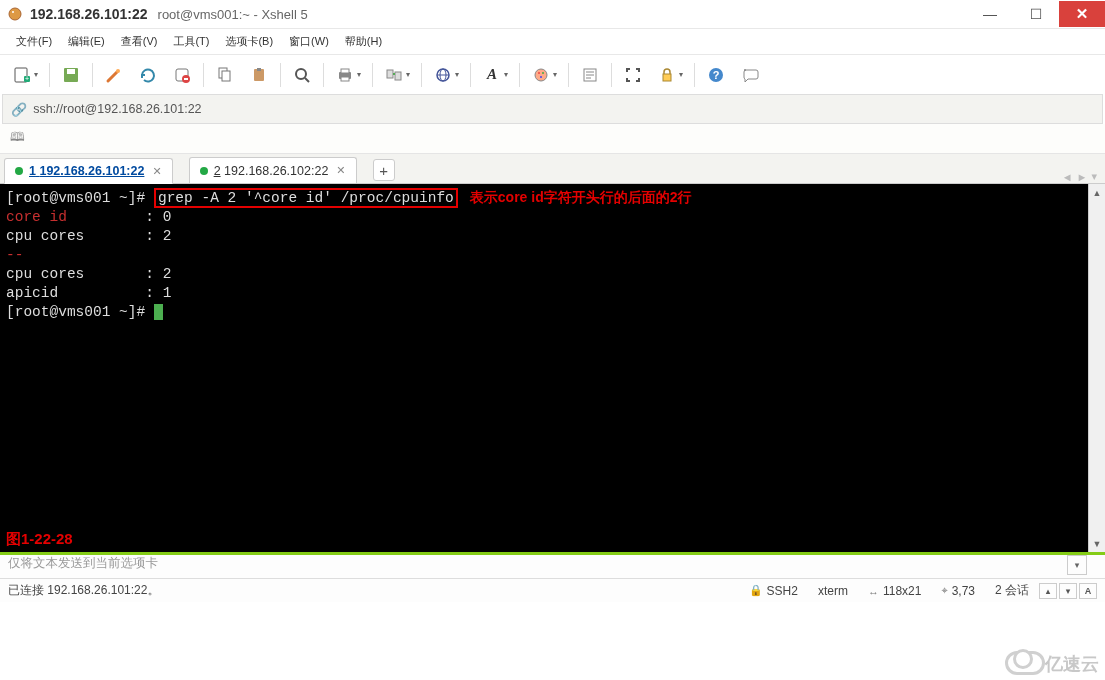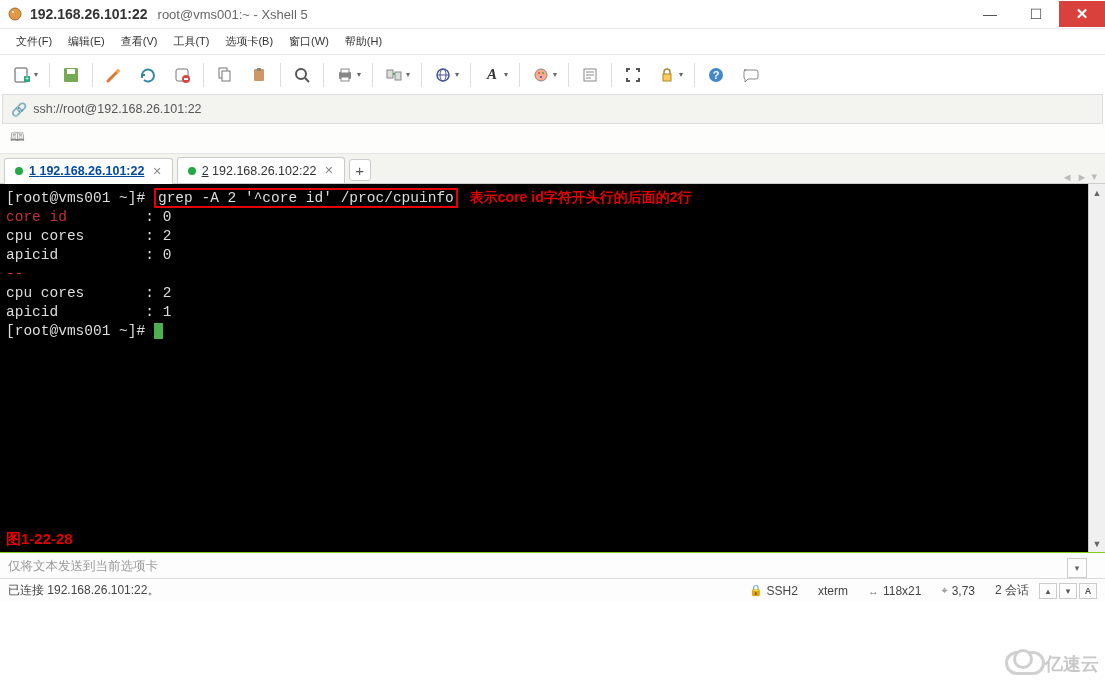--- a/index.html
+++ b/index.html
@@ -44,21 +44,21 @@
   
   .address-bar { height: 30px; display:flex; align-items:center; padding: 2px 8px; background:#f3f3f0; border:1px solid #ddd; margin:0 2px;}
   .addr-icon { margin-right:6px; color:#777;}
   .addr-text { font-size:12.5px; color:#555;}
 
   .hint-bar { height: 30px; display:flex; align-items:center; padding: 0 10px; background:#fdfdfb; border-bottom:1px solid #e5e5e5; font-size:12.5px; color:#666;}
   .hint-bar .ic { margin-right:6px; color:#888;}
 
   
   .tab-bar { height: 30px; display:flex; align-items:flex-end; padding: 0 4px; background:#f3f3f0; border-bottom:1px solid #ccc; position:relative;}
-  .tab { height:26px; display:flex; align-items:center; padding:0 10px; border:1px solid #ccc; border-bottom:none; margin-right:4px; background:#fff; border-radius:3px 3px 0 0; font-size:12.5px; cursor:pointer; position:relative;}
+  .tab { height:26px; display:flex; align-items:center; padding:0 10px; border:1px solid #ccc; border-bottom:none; margin-right:16px; background:#fff; border-radius:3px 3px 0 0; font-size:12.5px; cursor:pointer; position:relative;}
   .tab.active { background:#fff; border-bottom:1px solid #fff; margin-bottom:-1px;}
   .tab.active .tab-text { color:#004a9f; font-weight:bold; text-decoration:underline;}
   .tab .dot { width:8px; height:8px; border-radius:50%; background:#23a845; margin-right:6px;}
   .tab .close { margin-left:8px; color:#888; font-size:11px;}
   .tab-add { width:22px; height:22px; border:1px solid #ccc; display:flex; align-items:center; justify-content:center; cursor:pointer; background:#fff; border-radius:3px; font-size:15px; color:#555; margin-bottom:2px;}
   .tab-nav { margin-left:auto; display:flex; align-items:center; gap:4px; padding-right:4px; color:#bbb; font-size:11px;}
   .tab-nav span { cursor:pointer;}
 
   
   .terminal-wrap { position:relative; height: 368px; background:#000; }
@@ -67,21 +67,21 @@
   .term-scroll .arrow { height:17px; display:flex; align-items:center; justify-content:center; font-size:9px; color:#666; background:#f0f0f0;}
   .term-line { white-space:pre;}
   .prompt { color:#ddd;}
   .red-box { border:2px solid #e40000; padding:0 2px;}
   .red-note { color:#e40000; font-weight:bold; margin-left:12px; font-family:"Microsoft YaHei","SimSun",sans-serif; font-size:14px;}
   .red-key { color:#c62f2f;}
   .fig-label { position:absolute; left:6px; bottom:4px; color:#e40000; font-weight:bold; font-family:"Microsoft YaHei",sans-serif; font-size:15px;}
   .cursor { display:inline-block; width:9px; height:16px; background:#4caf50; vertical-align:text-bottom;}
 
   
-  .input-bar { height:26px; display:flex; align-items:flex-end; border-top:1px solid #84cc16; background:#fdfdfd; padding:0 4px;}
+  .input-bar { height:26px; display:flex; align-items:flex-start; border-top:3px solid #84cc16; background:#fdfdfd; padding:0 4px;}
   .input-field { flex:1; height:20px; font-size:12.5px; color:#999; padding:0 4px;}
   .input-right { width:20px; height:20px; border:1px solid #ccc; display:flex; align-items:center; justify-content:center; font-size:9px; color:#666; margin-right:14px;}
 
   
   .status-bar { height:24px; display:flex; align-items:center; border-top:1px solid #ddd; font-size:12px; padding:0 8px; background:#fdfdfd; color:#444;}
   .status-left { flex:1;}
   .status-seg { padding:0 10px; display:flex; align-items:center; gap:4px;}
   .status-seg .ic { font-size:11px; color:#777;}
   .status-controls { display:flex; gap:2px;}
   .status-controls .sb { width:18px; height:16px; border:1px solid #ccc; display:flex; align-items:center; justify-content:center; font-size:9px; color:#555;}
@@ -330,21 +330,20 @@
     <span>►</span>
     <span>▾</span>
   </div>
 </div>
 
 <div class="terminal-wrap">
   <div class="terminal">
     <div class="term-line"><span class="prompt">[root@vms001 ~]#</span> <span class="red-box"><span>grep -A 2 '^core id' /proc/cpuinfo</span></span><span class="red-note">表示core id字符开头行的后面的2行</span></div>
     <div class="term-line"><span class="red-key">core id</span><span>         : </span><span>0</span></div>
     <div class="term-line"><span>cpu cores</span><span>       : </span><span>2</span></div>
-    <div class="term-line"><span>apicid</span><span>          : </span><span>0</span></div>
     <div class="term-line red-key">--</div>
     <div class="term-line"><span>cpu cores</span><span>       : </span><span>2</span></div>
     <div class="term-line"><span>apicid</span><span>          : </span><span>1</span></div>
     <div class="term-line"><span class="prompt">[root@vms001 ~]#</span> <span class="cursor"></span></div>
     <div class="fig-label">图1-22-28</div>
   </div>
   <div class="term-scroll">
     <div class="arrow">▲</div>
     <div style="position:absolute;bottom:0;width:100%">
         <div class="arrow">▼</div>

